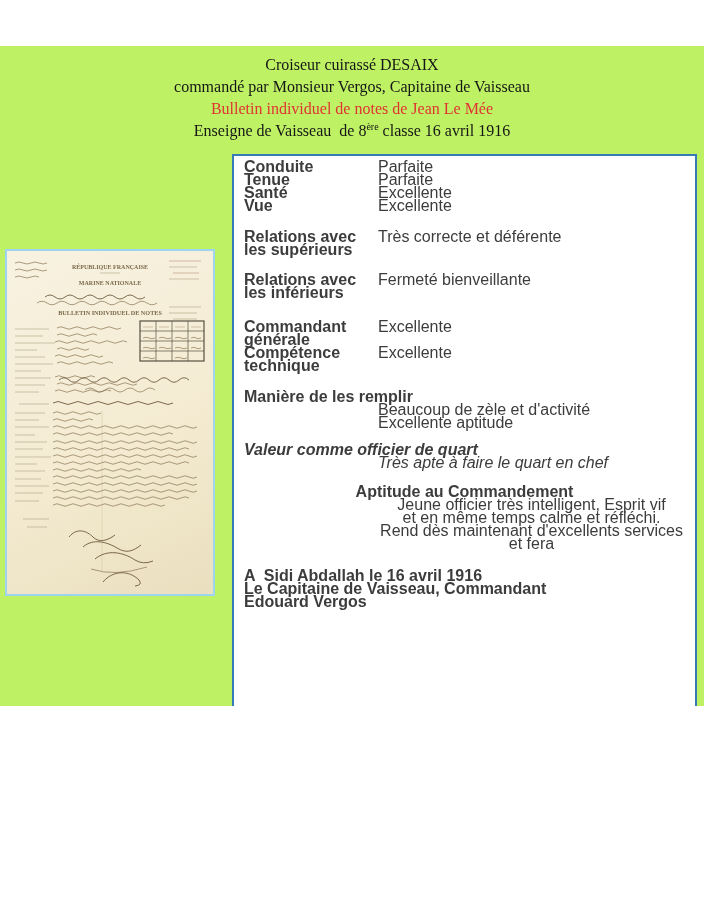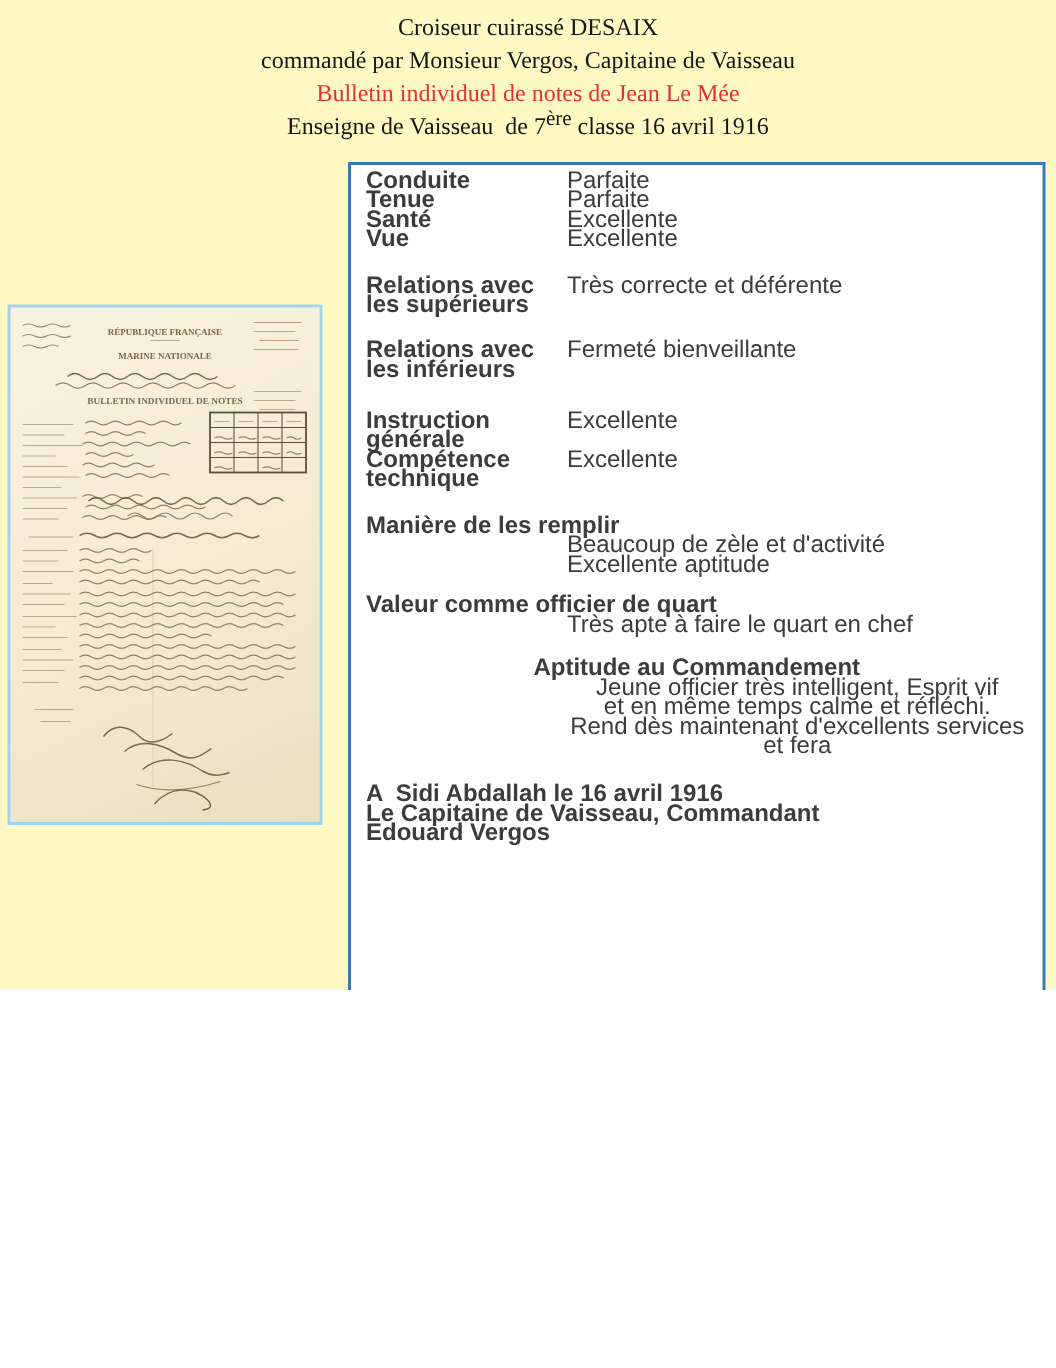--- a/index.html
+++ b/index.html
@@ -1,38 +1,38 @@
 <!DOCTYPE html>
 <html><head>
 <meta charset="utf-8">
 <style>
   html,body{margin:0;padding:0;background:#ffffff;}
-  .page{position:relative;width:704px;height:660px;background:#fef9c3;overflow:hidden;
-        font-family:"Liberation Serif",serif;}
+  .page{position:relative;width:704px;height:660px;background:#bef264;overflow:hidden;
+        font-family:"Liberation Serif",serif;margin-top:46px;}
 
   
   .titles{position:absolute;top:8px;left:0;width:704px;text-align:center;
           font-size:16px;line-height:22px;color:#161616;}
   .titles .red{color:#e03331;}
   .titles .l4{white-space:pre-wrap;}
-  .sup{font-size:14px;position:relative;top:-6px;}
+  .sup{font-size:10px;position:relative;top:-6px;}
 
   
   .bulletin{position:absolute;left:232px;top:108px;width:465px;height:566px;
             box-sizing:border-box;border:2px solid #377ab8;background:#ffffff;
             padding:4px 10px 0 10px;
             font-family:"Liberation Sans",sans-serif;font-size:16px;line-height:13px;
             color:#3c3c3c;}
   .row{display:flex;}
   .lbl{width:134px;flex:none;font-weight:bold;}
   .val{flex:1;}
   .heading{font-weight:bold;}
   .indent{padding-left:134px;}
   .mt18{margin-top:18px;} .mt17{margin-top:17px;} .mt21{margin-top:21px;}
-  .mt16{margin-top:16px;text-align:center;} .mt14{margin-top:14px;}
+  .mt16{margin-top:16px;text-align:center;} .mt14{margin-top:14px;font-style:italic;}
   .bfooter{margin-top:19px;text-align:left;font-weight:bold;}
   .bfooter div{white-space:pre-wrap;}
 
   
   .scan{position:absolute;left:5px;top:203px;width:210px;height:347px;
         box-sizing:border-box;border:2px solid #9fd4ef;
         background:linear-gradient(155deg,#f8f2e1 0%,#f4ebd2 55%,#eadfbe 100%);}
   .scan svg{display:block;}
   .pr{stroke:#9b8b6b;stroke-width:0.6;opacity:0.75;}
   .prr{stroke:#a97a62;stroke-width:0.6;opacity:0.8;}
@@ -48,21 +48,21 @@
 </style>
 </head>
 <body>
 
 <div class="page">
 
   <div class="titles">
     <div>Croiseur cuirassé DESAIX</div>
     <div>commandé par Monsieur Vergos, Capitaine de Vaisseau</div>
     <div class="red">Bulletin individuel de notes de Jean Le Mée</div>
-    <div class="l4"><span>Enseigne de Vaisseau  de 7</span><span class="sup">ère</span><span> classe 16 avril 1916</span></div>
+    <div class="l4"><span>Enseigne de Vaisseau  de 8</span><span class="sup">ère</span><span> classe 16 avril 1916</span></div>
   </div>
 
   <div class="scan">
     <svg width="206" height="343" viewBox="0 0 206 343">
 
       <text class="ptxt" x="103" y="18" font-size="6" text-anchor="middle" font-weight="bold">RÉPUBLIQUE FRANÇAISE</text>
       <path class="pr" d="M93,22 h20"></path>
       <text class="ptxt" x="103" y="34" font-size="6" text-anchor="middle" font-weight="bold">MARINE NATIONALE</text>
       <text class="ptxt" x="103" y="64" font-size="6.2" text-anchor="middle" font-weight="bold">BULLETIN INDIVIDUEL DE NOTES</text>
 
@@ -209,21 +209,21 @@
     <div class="row mt17">
       <div class="lbl">
         <div>Relations avec</div>
         <div>les inférieurs</div>
       </div>
       <div class="val">Fermeté bienveillante</div>
     </div>
 
     <div class="mt21">
       <div class="row">
-        <div class="lbl">Instruction générale</div>
+        <div class="lbl">Commandant générale</div>
         <div class="val">Excellente</div>
       </div>
       <div class="row">
         <div class="lbl">Compétence</div>
         <div class="val">Excellente</div>
       </div>
       <div class="row">
         <div class="lbl">technique</div>
       </div>
     </div>

